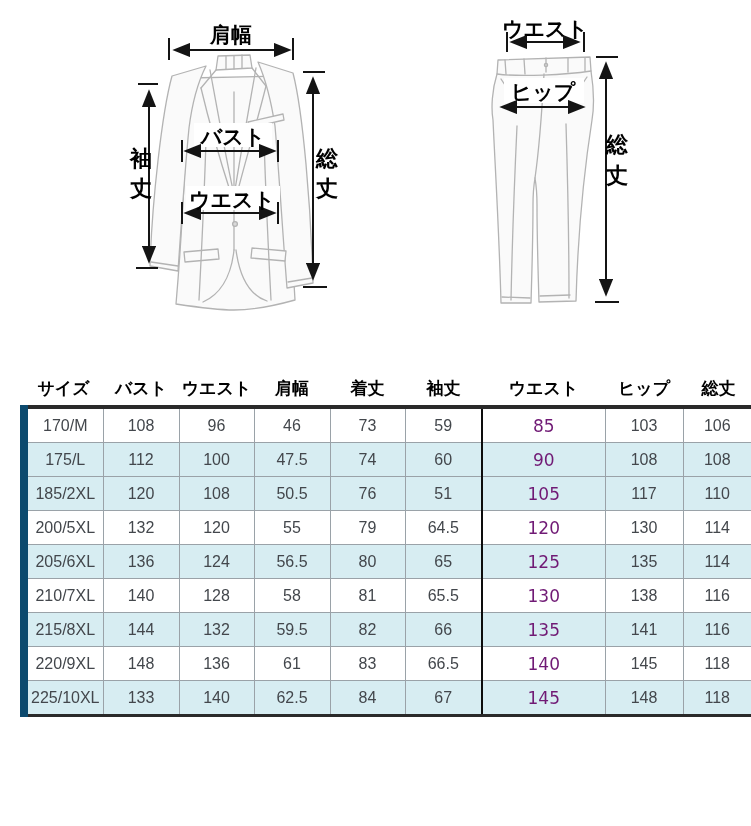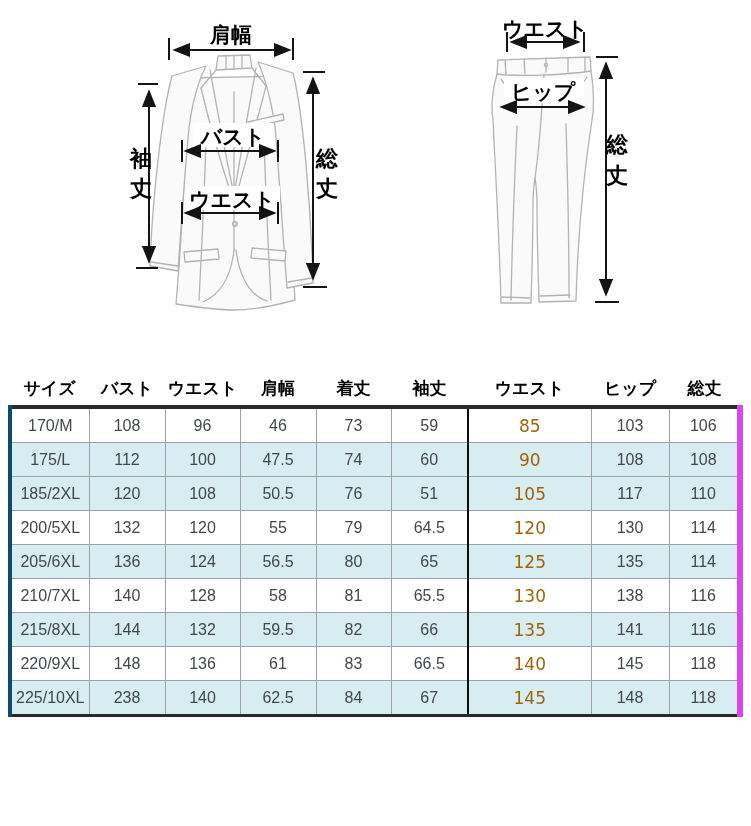--- a/index.html
+++ b/index.html
@@ -8,39 +8,39 @@
 
   svg.diagram { position:absolute; left:0; top:0; }
   .garment { stroke:#b3b3b3; fill:#fafafa; stroke-width:1.3; stroke-linejoin:round; stroke-linecap:round; }
   .garment .noline { fill:none; }
   .arrow { stroke:#141414; stroke-width:2; }
   .tick  { stroke:#141414; stroke-width:2; }
   .dim-label { font-family:"Liberation Sans", sans-serif; font-weight:700; fill:#000; font-size:21px; text-anchor:middle; }
   .dim-label-v { font-size:22px; }
   .label-bg { fill:#ffffff; }
 
-  .table-wrap { position:absolute; left:8px; top:372px; width:730px; }
+  .table-wrap { position:absolute; left:20px; top:372px; width:730px; }
   table.size-table { width:730px; table-layout:fixed; border-collapse:collapse; }
   table.size-table th {
     font-size:17px; font-weight:700; color:#000; height:33px;
     text-align:center; vertical-align:middle; border:none; padding:0;
   }
   table.size-table td {
     font-size:16px; color:#43474c; height:33px; text-align:center; vertical-align:middle;
     border:1px solid #9aa2a8; padding:0; background:#ffffff;
   }
   tbody tr.alt td { background:#d7edf2; }
   tbody tr:first-child td { border-top:4px solid #2a2a2a; }
   tbody tr:last-child td  { border-bottom:3px solid #2a2a2a; }
-  tbody td:first-child    { border-left:4px solid #0c4a6e; }
+  tbody td:first-child    { border-left:8px solid #0c4a6e; }
   tbody td:last-child     { border-right:6px solid #d946ef; }
   tbody td.pants-waist {
     border-left:2px solid #0d0d0d;
     font-family:"DejaVu Sans", sans-serif;
-    font-size:17px; color:#a16207;
+    font-size:17px; color:#701a75;
   }
 </style>
 </head>
 <body>
 
 <div class="canvas">
 
   <svg class="diagram" width="751" height="350" viewBox="0 0 751 350">
     <defs>
       <marker id="ah" viewBox="0 0 10 8" refX="8.5" refY="4" markerWidth="9" markerHeight="7.2" orient="auto-start-reverse">
@@ -290,21 +290,21 @@
             <td>136</td>
             <td>61</td>
             <td>83</td>
             <td>66.5</td>
             <td class="pants-waist">140</td>
             <td>145</td>
             <td>118</td>
           </tr>
           <tr class="alt">
             <td>225/10XL</td>
-            <td>238</td>
+            <td>133</td>
             <td>140</td>
             <td>62.5</td>
             <td>84</td>
             <td>67</td>
             <td class="pants-waist">145</td>
             <td>148</td>
             <td>118</td>
           </tr>
         </tbody>
     </table>

